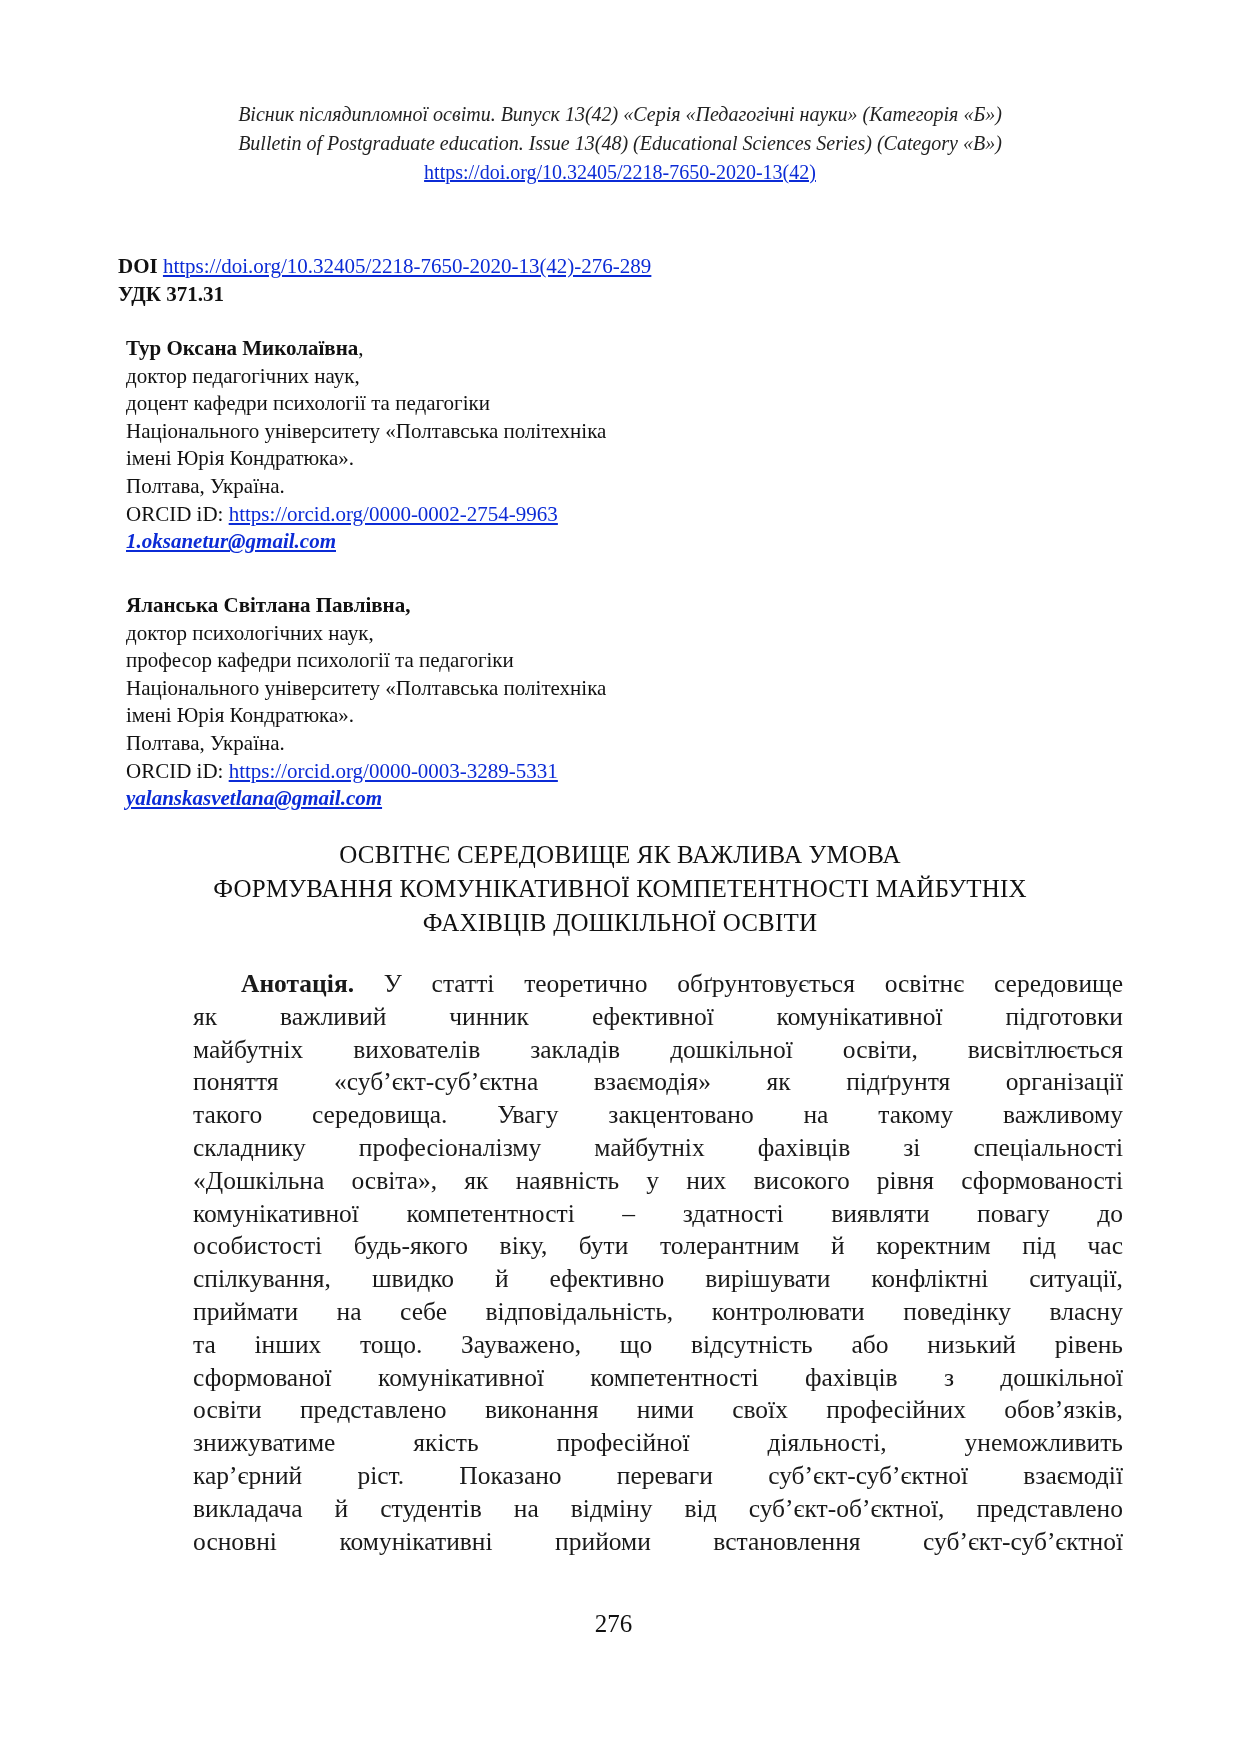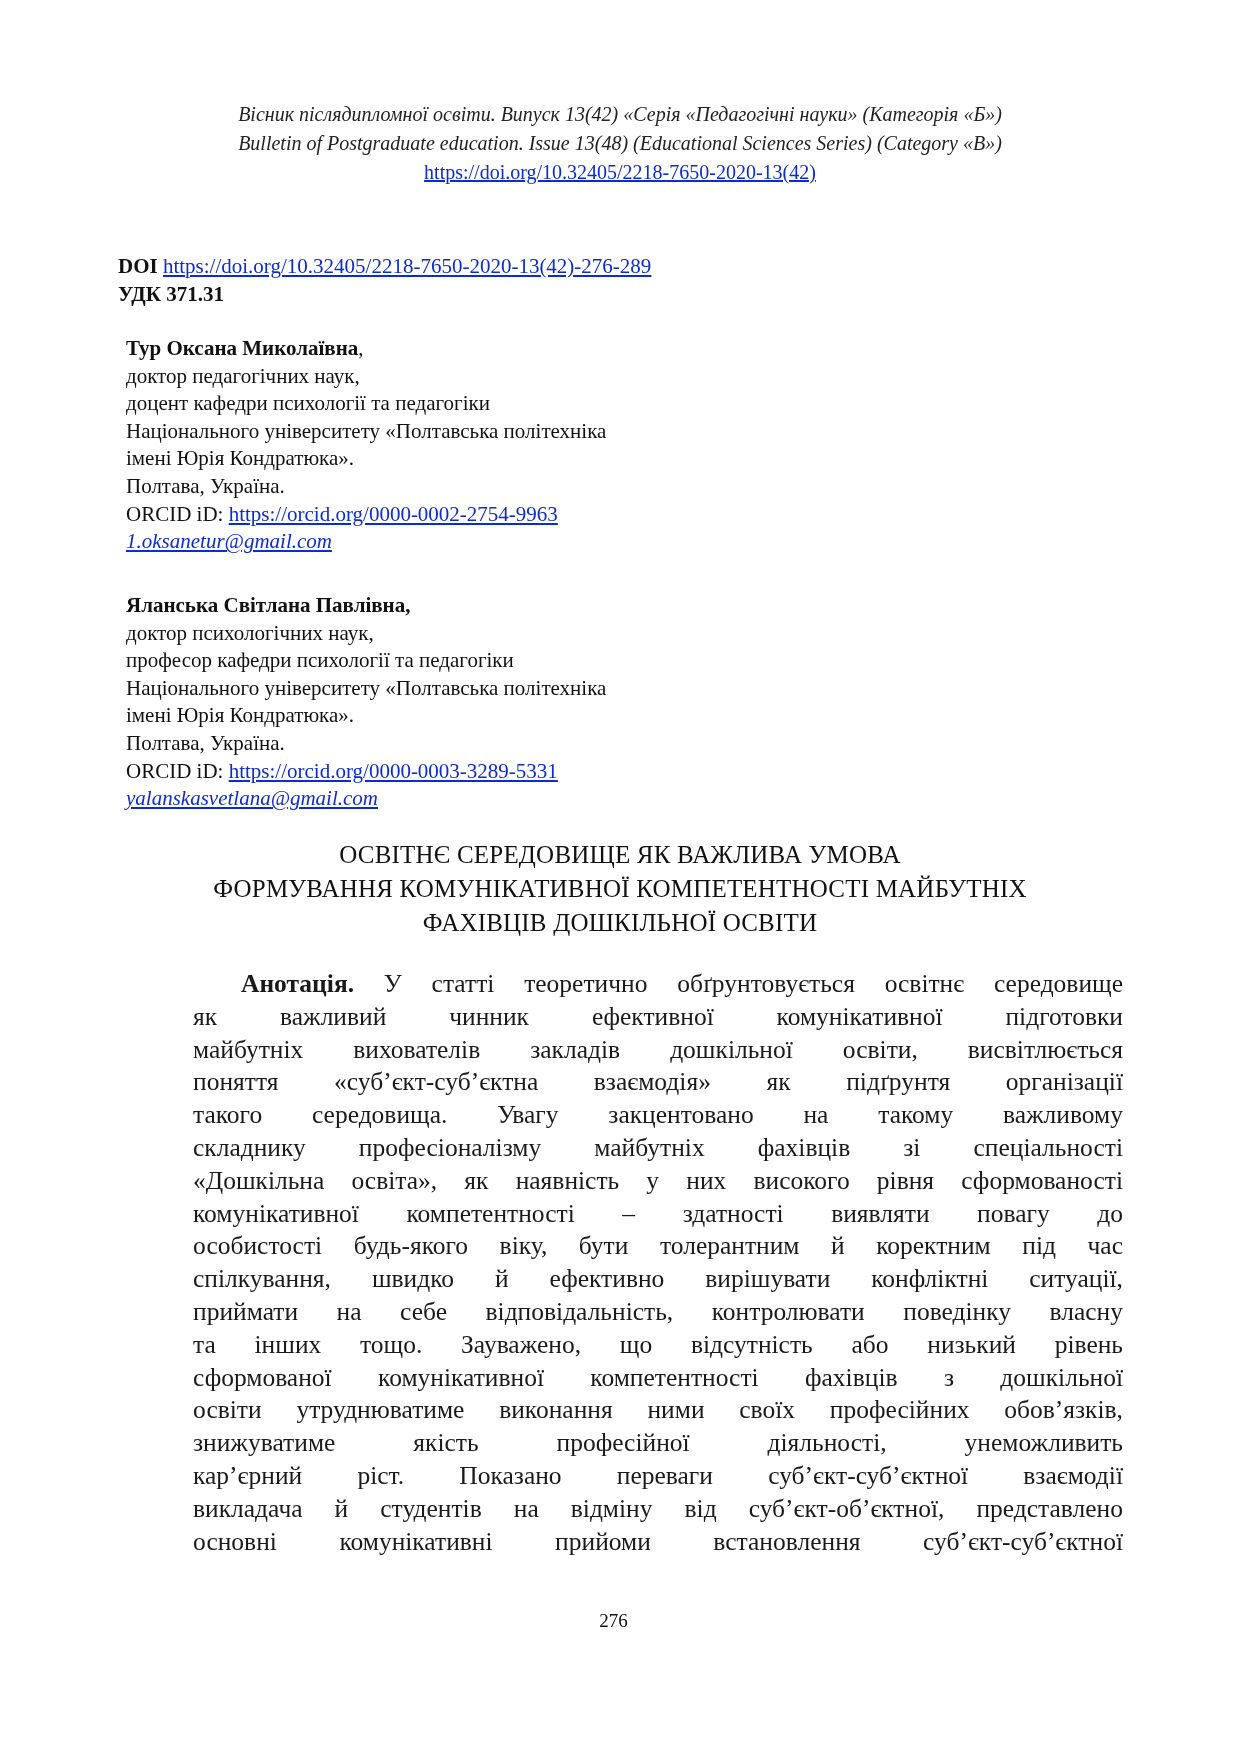--- a/index.html
+++ b/index.html
@@ -31,21 +31,21 @@
   .meta .label { font-weight: bold; }
 
   .author {
     position: absolute;
     left: 118px;
     font-size: 21px;
     line-height: 27.6px;
     margin-left: 8px;
   }
   .author .name { font-weight: bold; }
-  .author .email { font-style: italic; }
+  .author .email { font-style: italic; font-weight: bold; }
   #author-1 { top: 335px; }
   #author-2 { top: 592px; }
 
   .title {
     position: absolute;
     top: 838px; left: 0; width: 1240px;
     text-align: center;
     font-weight: normal;
     font-size: 25px;
     line-height: 34px;
@@ -66,21 +66,21 @@
     text-align-last: justify;
     white-space: nowrap;
     overflow: visible;
   }
   .abstract .lbl { font-weight: bold; margin-left: 48px; }
 
   .page-number {
     position: absolute;
     top: 1610px; left: 0; width: 1227px;
     text-align: center;
-    font-size: 19px;
+    font-size: 25px;
   }
 </style>
 </head>
 <body>
 
 <div class="journal-header">
   <div>Вісник післядипломної освіти. Випуск 13(42) «Серія «Педагогічні науки» (Категорія «Б»)</div>
   <div>Bulletin of Postgraduate education. Issue 13(48) (Educational Sciences Series) (Category «B»)</div>
   <div><span class="link">https://doi.org/10.32405/2218-7650-2020-13(42)</span></div>
 </div>
@@ -128,20 +128,20 @@
   <span class="line">поняття «суб’єкт-суб’єктна взаємодія» як підґрунтя організації</span>
   <span class="line">такого середовища. Увагу закцентовано на такому важливому</span>
   <span class="line">складнику професіоналізму майбутніх фахівців зі спеціальності</span>
   <span class="line">«Дошкільна освіта», як наявність у них високого рівня сформованості</span>
   <span class="line">комунікативної компетентності – здатності виявляти повагу до</span>
   <span class="line">особистості будь-якого віку, бути толерантним й коректним під час</span>
   <span class="line">спілкування, швидко й ефективно вирішувати конфліктні ситуації,</span>
   <span class="line">приймати на себе відповідальність, контролювати поведінку власну</span>
   <span class="line">та інших тощо. Зауважено, що відсутність або низький рівень</span>
   <span class="line">сформованої комунікативної компетентності фахівців з дошкільної</span>
-  <span class="line">освіти утруднюватиме виконання ними своїх професійних обов’язків,</span>
+  <span class="line">освіти представлено виконання ними своїх професійних обов’язків,</span>
   <span class="line">знижуватиме якість професійної діяльності, унеможливить</span>
   <span class="line">кар’єрний ріст. Показано переваги суб’єкт-суб’єктної взаємодії</span>
   <span class="line">викладача й студентів на відміну від суб’єкт-об’єктної, представлено</span>
   <span class="line">основні комунікативні прийоми встановлення суб’єкт-суб’єктної</span>
 </div>
 
 <div class="page-number">276</div>
 
 </body></html>

